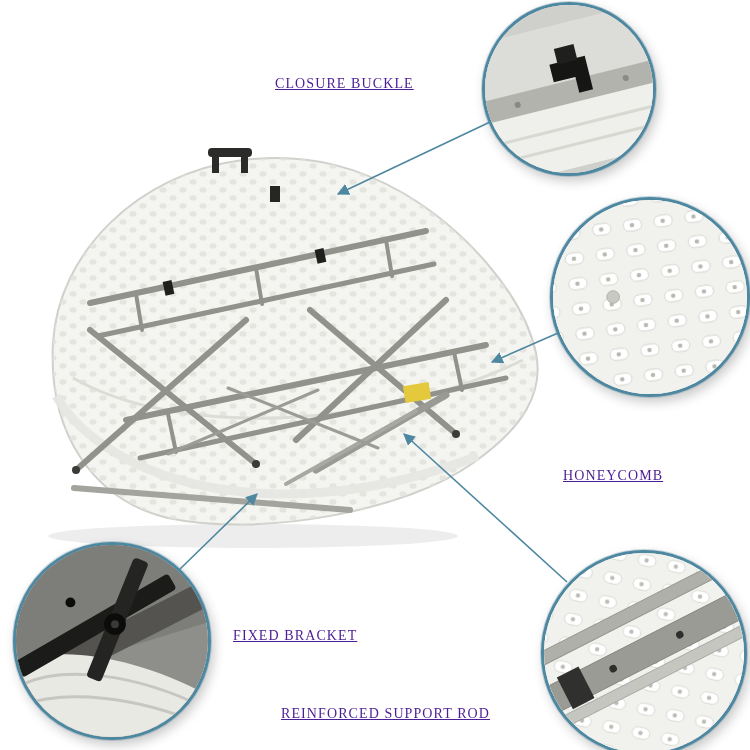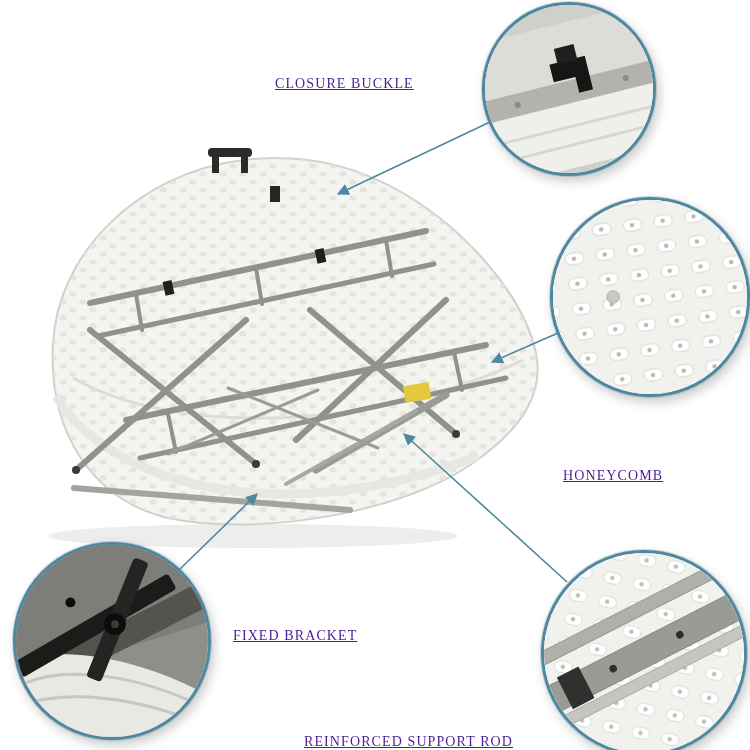--- a/index.html
+++ b/index.html
@@ -173,15 +173,15 @@
     <line x1="178" y1="571" x2="257" y2="494" stroke="#4e87a0" stroke-width="1.6" marker-end="url(#arw)"></line>
     <line x1="567" y1="582" x2="404" y2="434" stroke="#4e87a0" stroke-width="1.6" marker-end="url(#arw)"></line>
   </svg>
 
   <div class="label" style="left:275px;top:76px;">CLOSURE BUCKLE</div>
 
   <div class="label" style="left:563px;top:424px;margin-top:44px;">HONEYCOMB</div>
 
   <div class="label" style="left:233px;top:628px;">FIXED BRACKET</div>
 
-  <div class="label" style="left:304px;top:706px;margin-top:28px;">REINFORCED SUPPORT ROD</div>
+  <div class="label" style="left:281px;top:706px;">REINFORCED SUPPORT ROD</div>
 
 </div>
 
 </body></html>

